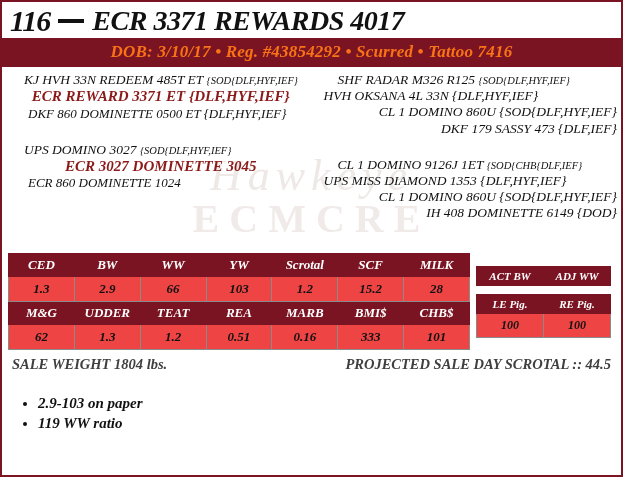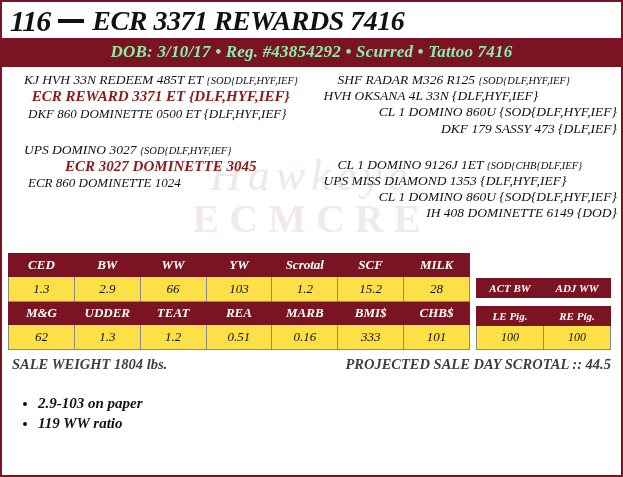--- a/index.html
+++ b/index.html
@@ -63,21 +63,21 @@
     font-family:"Liberation Serif", serif;
     font-weight:bold;font-style:italic;
     font-size:28px;
     letter-spacing:-0.5px;
     color:#111;
     white-space:nowrap;
   }
   .bar{
     position:relative;z-index:2;
     background:#7b1422;
-    color:#86efac;
+    color:#f97316;
     text-align:center;
     font-weight:bold;font-style:italic;
     font-size:17px;
     padding:4px 0 5px 0;
     letter-spacing:0.2px;
     white-space:nowrap;
   }
 
   
   .ped{
@@ -105,40 +105,41 @@
   .r2{padding-left:12px;}
   .r3{padding-left:12px;text-align:right;}
   .right .ped-line{font-size:13.5px;}
 
   
   .tables{
     position:relative;z-index:2;
     display:flex;
     gap:6px;
     padding:0 6px;
-    align-items:flex-end;
+    align-items:center;
   }
   table{border-collapse:collapse;}
   .epd{width:462px;table-layout:fixed;}
   .side{width:135px;table-layout:fixed;}
   .epd th,.side th{
     background:#7b1422;color:#fff;
     font-style:italic;font-weight:bold;
     font-size:13px;
     padding:3px 0;
     border:1px solid #7b1422;
     text-align:center;
   }
   .epd td,.side td{
     border:1px solid #8a8a8a;
     text-align:center;
     font-size:13px;
     font-style:italic;
     padding:4px 0;
-    background:#fde047;
+    background:#ef4444;
+    font-weight:bold;
   }
   .side th{font-size:11px;}
   .side td{font-size:12px;}
   .sidewrap{display:flex;flex-direction:column;gap:8px;}
 
   
   .saleinfo{
     position:relative;z-index:2;
     display:flex;
     justify-content:space-between;
@@ -162,21 +163,21 @@
 <div class="page">
 
   <div class="watermark">
     <span>Hawkeye</span>
     <span class="wm2">ECMCRE</span>
   </div>
 
   <div class="hdr">
     <span class="lotnum">116</span>
     <span class="hdr-rule"></span>
-    <span class="animal-name">ECR 3371 REWARDS 7416</span>
+    <span class="animal-name">ECR 3371 REWARDS 4017</span>
   </div>
 
   <div class="bar">DOB: 3/10/17  •  Reg. #43854292  •  Scurred  •  Tattoo 7416</div>
 
   <div class="ped">
     <div class="ped-col">
       <div class="ped-line lvl1">
         <span>KJ HVH 33N REDEEM 485T ET </span><span class="sml">{SOD{DLF,HYF,IEF}</span>
       </div>
       <div class="ped-line lvl2">

